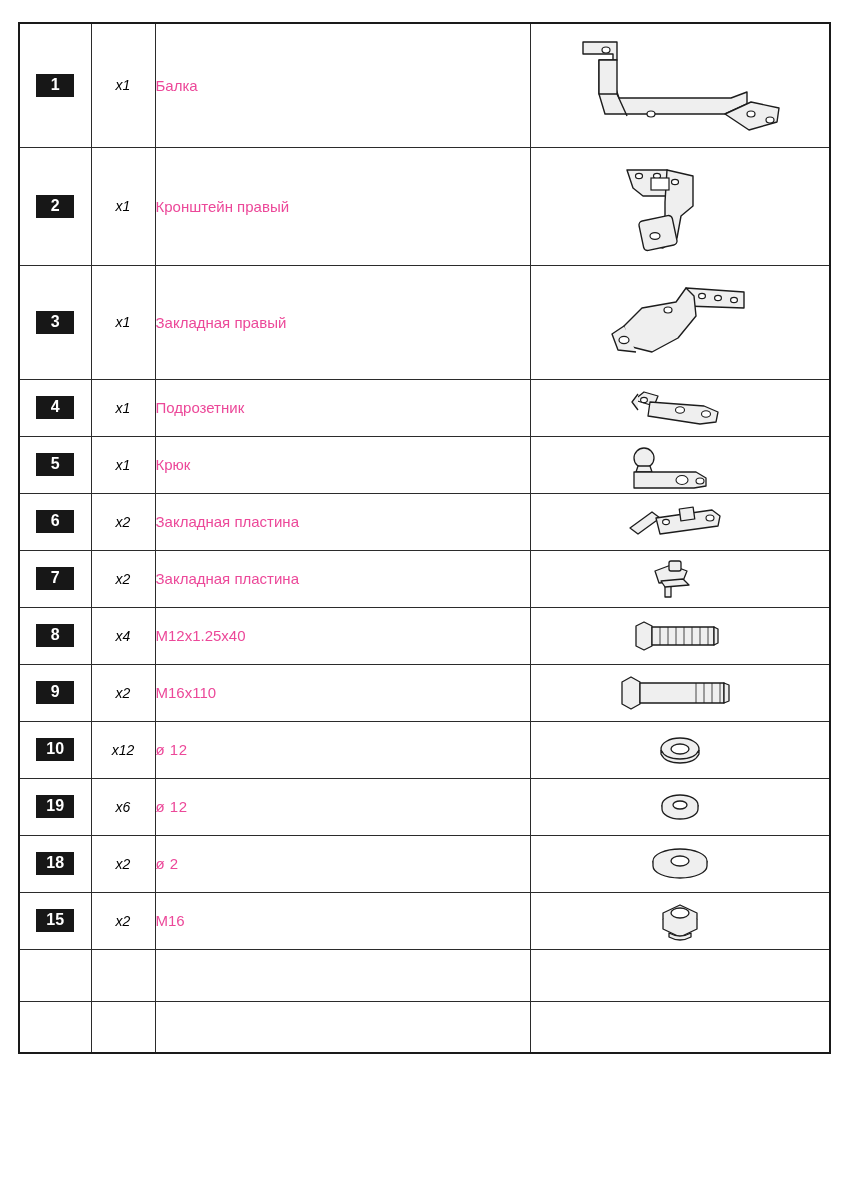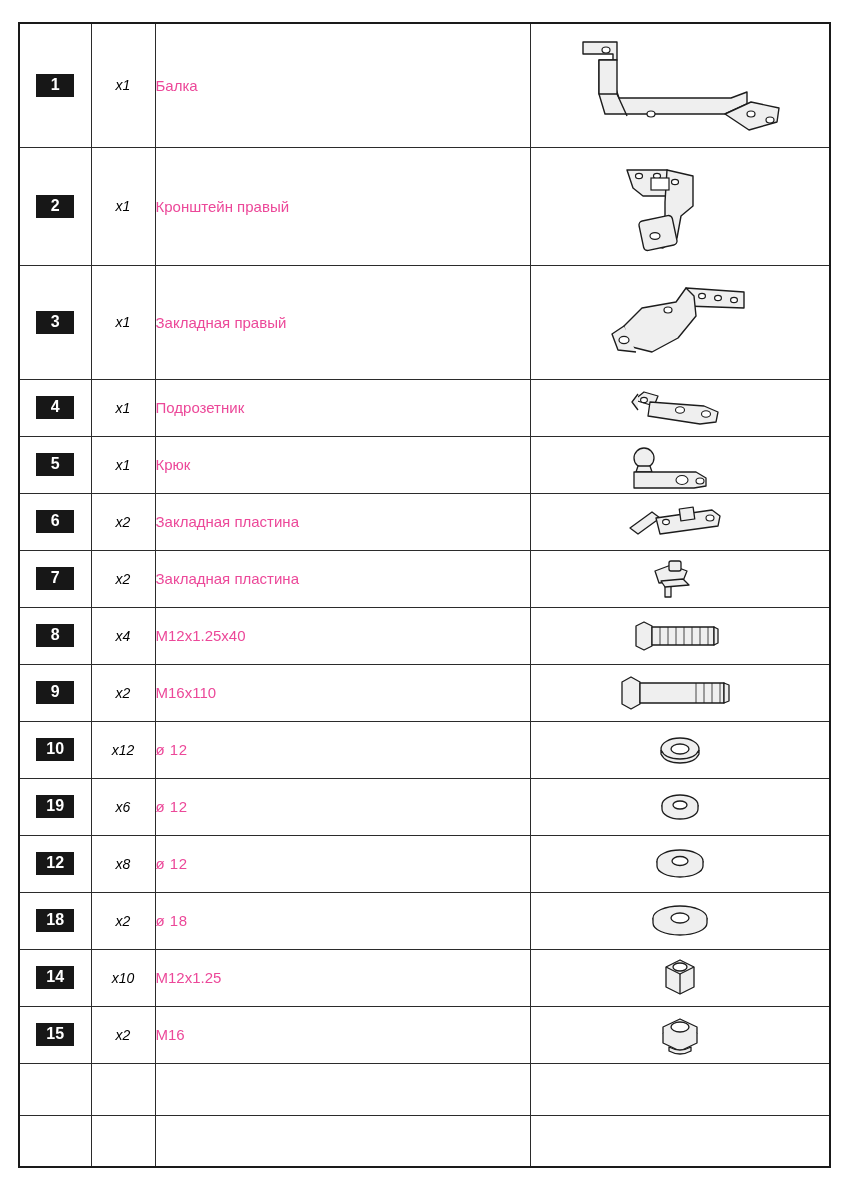--- a/index.html
+++ b/index.html
@@ -334,77 +334,40 @@
               <g fill="#efefef" stroke="#1c1c1c" stroke-width="1.3">
                 <ellipse cx="32" cy="18" rx="18" ry="10"></ellipse>
                 <path d="M14 18 v4 a18 10 0 0 0 36 0 v-4"></path>
                 <ellipse cx="32" cy="18" rx="7" ry="4" fill="#ffffff"></ellipse>
               </g>
             </svg>
           </span>
         </td>
       </tr>
 
-      <tr class="r-mid">
-        <td class="numcell">
-          <span class="badge">12</span>
-        </td>
-        <td class="qtycell">x8</td>
-        <td class="namecell dia">ø 12</td>
-        <td class="imgcell">
-          <span>
-            <svg width="72" height="42" viewBox="0 0 72 42">
-              <g fill="#efefef" stroke="#1c1c1c" stroke-width="1.3">
-                <ellipse cx="36" cy="18" rx="23" ry="11"></ellipse>
-                <path d="M13 18 v5 a23 11 0 0 0 46 0 v-5"></path>
-                <ellipse cx="36" cy="18" rx="8" ry="4.5" fill="#ffffff"></ellipse>
-              </g>
-            </svg>
-          </span>
-        </td>
-      </tr>
 
       <tr class="r-mid">
         <td class="numcell">
           <span class="badge">18</span>
         </td>
         <td class="qtycell">x2</td>
-        <td class="namecell dia">ø 18</td>
+        <td class="namecell dia">ø 2</td>
         <td class="imgcell">
           <span>
             <svg width="80" height="44" viewBox="0 0 80 44">
               <g fill="#efefef" stroke="#1c1c1c" stroke-width="1.3">
                 <ellipse cx="40" cy="19" rx="27" ry="12"></ellipse>
                 <path d="M13 19 v5 a27 12 0 0 0 54 0 v-5"></path>
                 <ellipse cx="40" cy="19" rx="9" ry="5" fill="#ffffff"></ellipse>
               </g>
             </svg>
           </span>
         </td>
       </tr>
 
-      <tr class="r-mid">
-        <td class="numcell">
-          <span class="badge">14</span>
-        </td>
-        <td class="qtycell">x10</td>
-        <td class="namecell">M12x1.25</td>
-        <td class="imgcell">
-          <span>
-            <svg width="56" height="46" viewBox="0 0 56 46">
-              <g fill="#efefef" stroke="#1c1c1c" stroke-width="1.3" stroke-linejoin="round">
-                <path d="M14 12 l14 -7 l14 7 v20 l-14 7 l-14 -7 z"></path>
-                <path d="M14 12 l14 7 l14 -7"></path>
-                <path d="M28 19 v20"></path>
-                <ellipse cx="28" cy="12" rx="7" ry="4" fill="#ffffff"></ellipse>
-              </g>
-            </svg>
-          </span>
-        </td>
-      </tr>
 
       <tr class="r-mid">
         <td class="numcell">
           <span class="badge">15</span>
         </td>
         <td class="qtycell">x2</td>
         <td class="namecell">M16</td>
         <td class="imgcell">
           <span>
             <svg width="62" height="48" viewBox="0 0 62 48">

